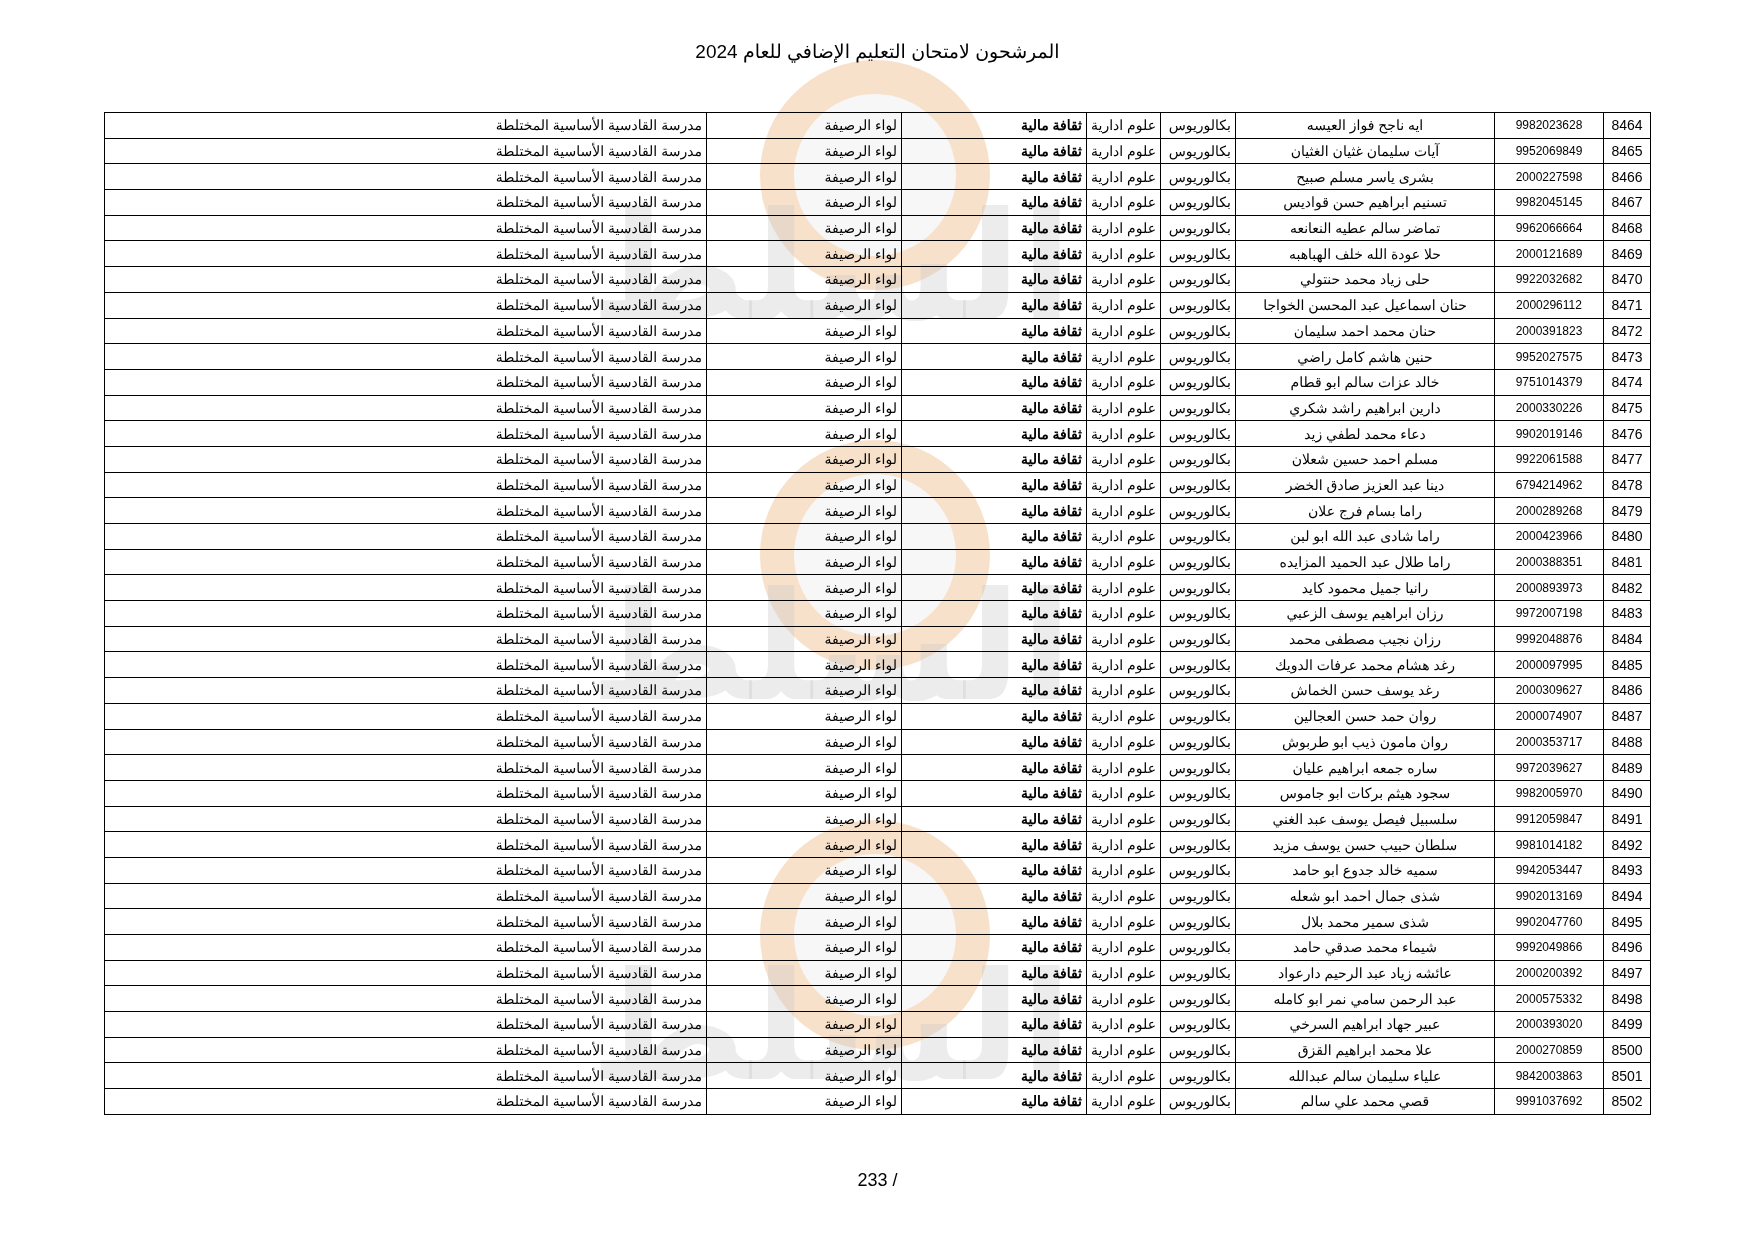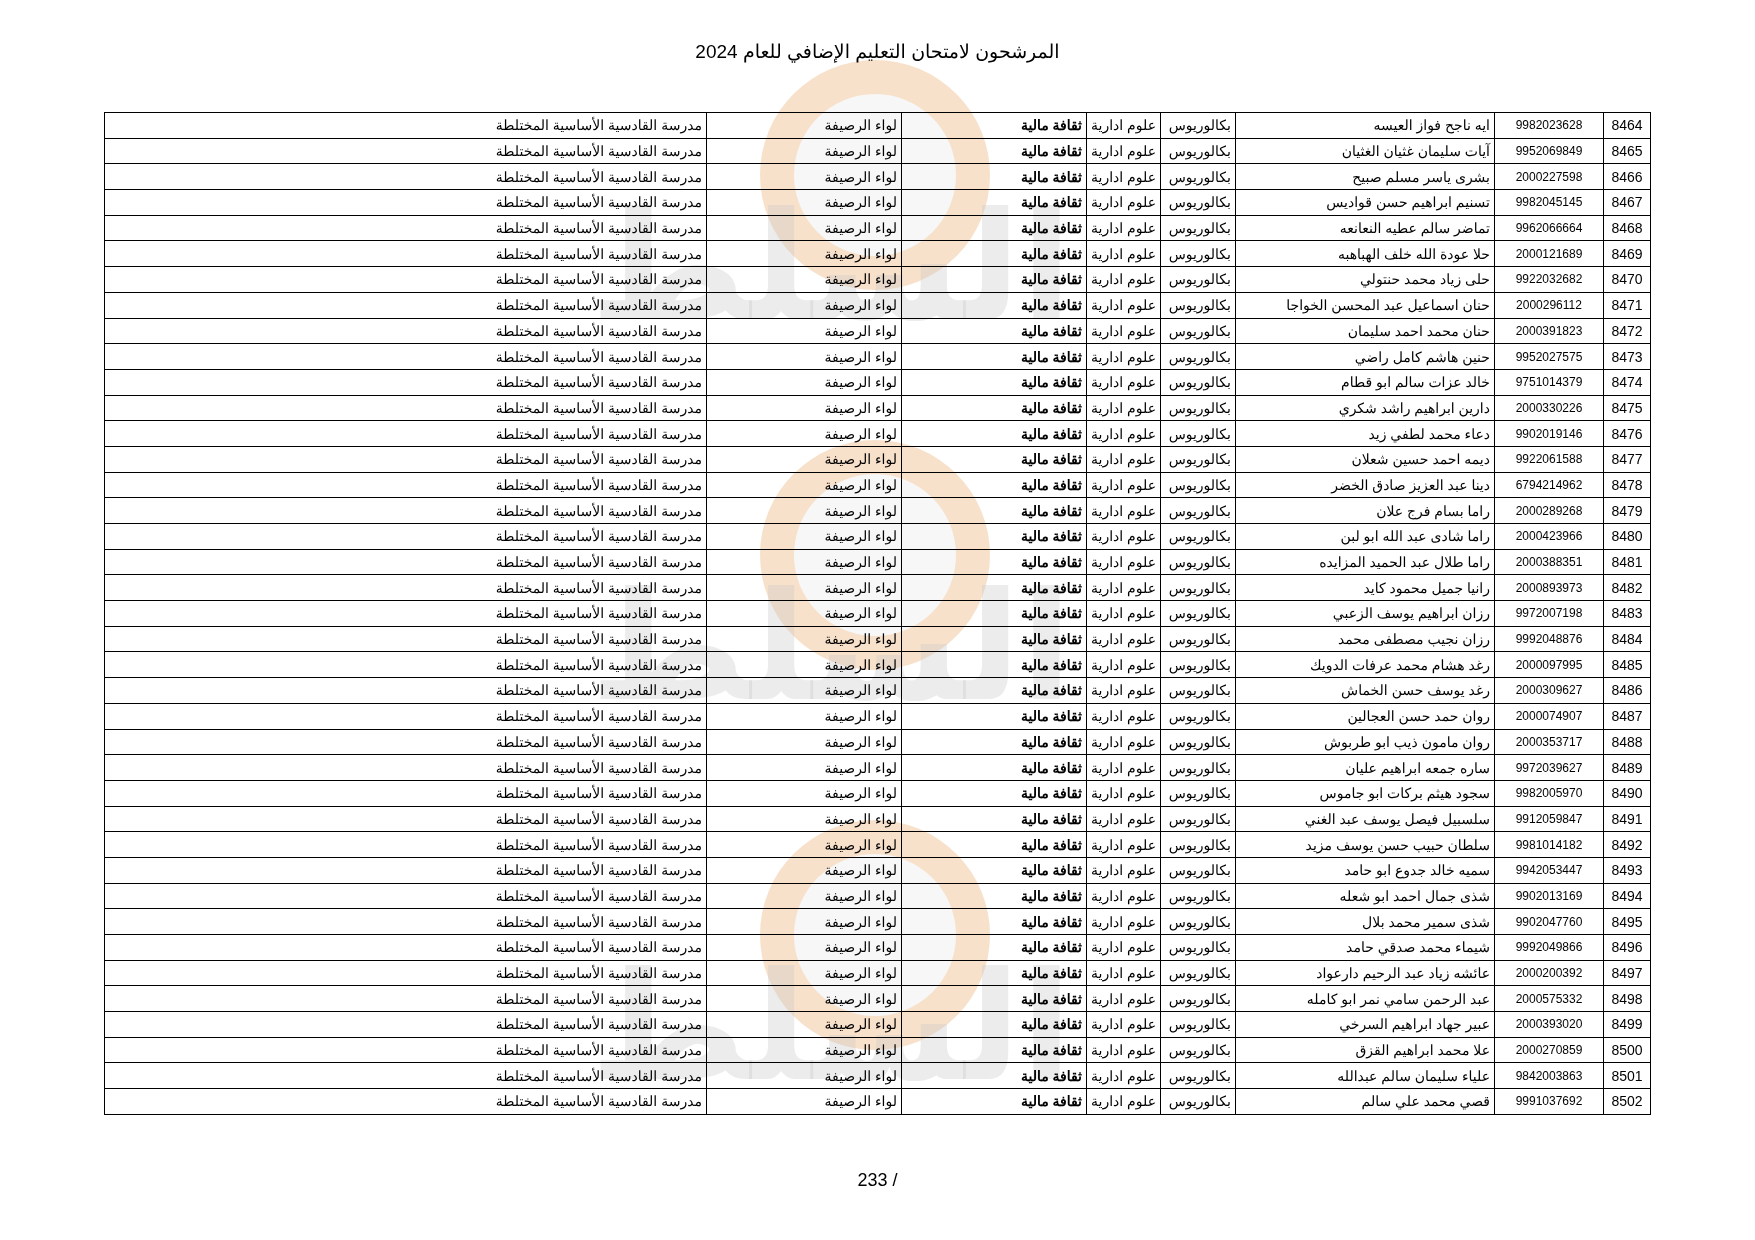--- a/index.html
+++ b/index.html
@@ -5,21 +5,21 @@
   html, body { margin:0; padding:0; background:#ffffff; }
   body { width:1755px; height:1240px; position:relative; overflow:hidden; font-family:"Liberation Sans", sans-serif; color:#000; }
   .title { position:absolute; top:40px; left:0; width:1755px; text-align:center; font-size:19px; direction:rtl; }
   .watermark { position:absolute; pointer-events:none; z-index:0; }
   .wm-clock { width:230px; height:230px; border-radius:50%; border:34px solid rgba(250,170,90,0.28); box-sizing:border-box; background:rgba(220,220,220,0.22); }
   .wm-text { font-size:150px; font-weight:bold; color:rgba(200,200,200,0.35); direction:rtl; font-family:"DejaVu Sans", sans-serif; }
   table.list { position:absolute; top:112px; left:104px; width:1547px; border-collapse:collapse; direction:rtl; z-index:1; font-size:14px; }
   table.list td { border:1px solid #000; height:24.7px; padding:0 4px; white-space:nowrap; line-height:24px; background:transparent; }
   td.c-seq { width:38px; text-align:center; }
   td.c-id { width:100px; text-align:center; font-size:12px; }
-  td.c-name { width:250px; text-align:right; }
+  td.c-name { width:250px; text-align:center; }
   td.c-deg { width:66px; text-align:right; }
   td.c-spec { width:65px; text-align:right; }
   td.c-subj { width:176px; font-weight:bold; }
   td.c-dir { width:186px; text-align:right; }
   td.c-school { text-align:right; }
   .page-num { position:absolute; top:1170px; left:0; width:1755px; text-align:center; font-size:18px; }
 </style>
 </head>
 <body>
 
@@ -166,21 +166,21 @@
         <td class="c-name">دعاء محمد لطفي زيد</td>
         <td class="c-deg">بكالوريوس</td>
         <td class="c-spec">علوم ادارية</td>
         <td class="c-subj">ثقافة مالية</td>
         <td class="c-dir">لواء الرصيفة</td>
         <td class="c-school">مدرسة القادسية الأساسية المختلطة</td>
       </tr>
       <tr>
         <td class="c-seq">8477</td>
         <td class="c-id">9922061588</td>
-        <td class="c-name">ديمه احمد حسين شعلان</td>
+        <td class="c-name">مسلم احمد حسين شعلان</td>
         <td class="c-deg">بكالوريوس</td>
         <td class="c-spec">علوم ادارية</td>
         <td class="c-subj">ثقافة مالية</td>
         <td class="c-dir">لواء الرصيفة</td>
         <td class="c-school">مدرسة القادسية الأساسية المختلطة</td>
       </tr>
       <tr>
         <td class="c-seq">8478</td>
         <td class="c-id">6794214962</td>
         <td class="c-name">دينا عبد العزيز صادق الخضر</td>

